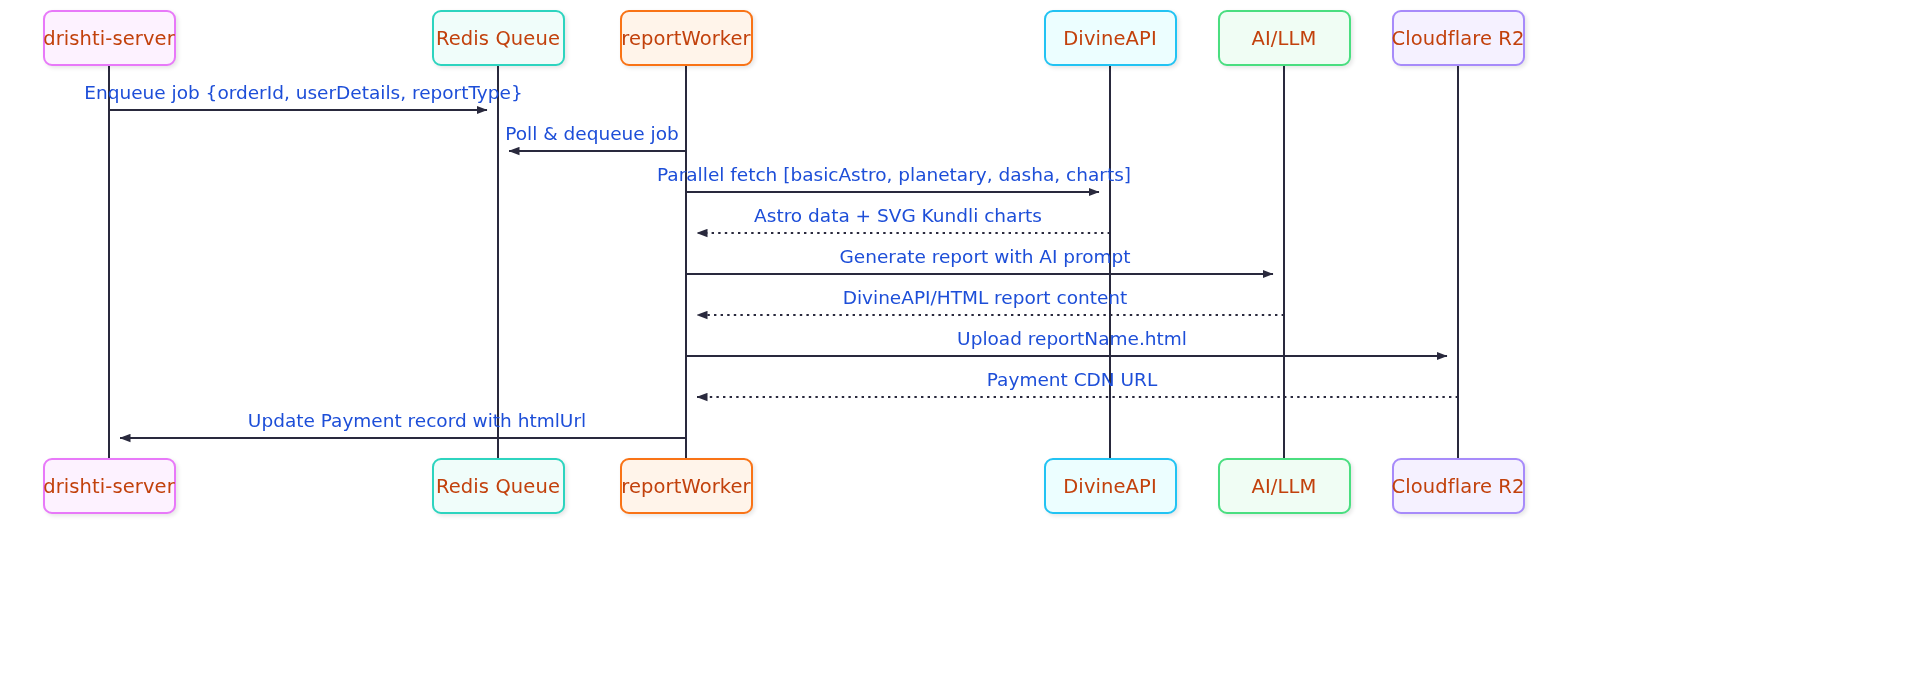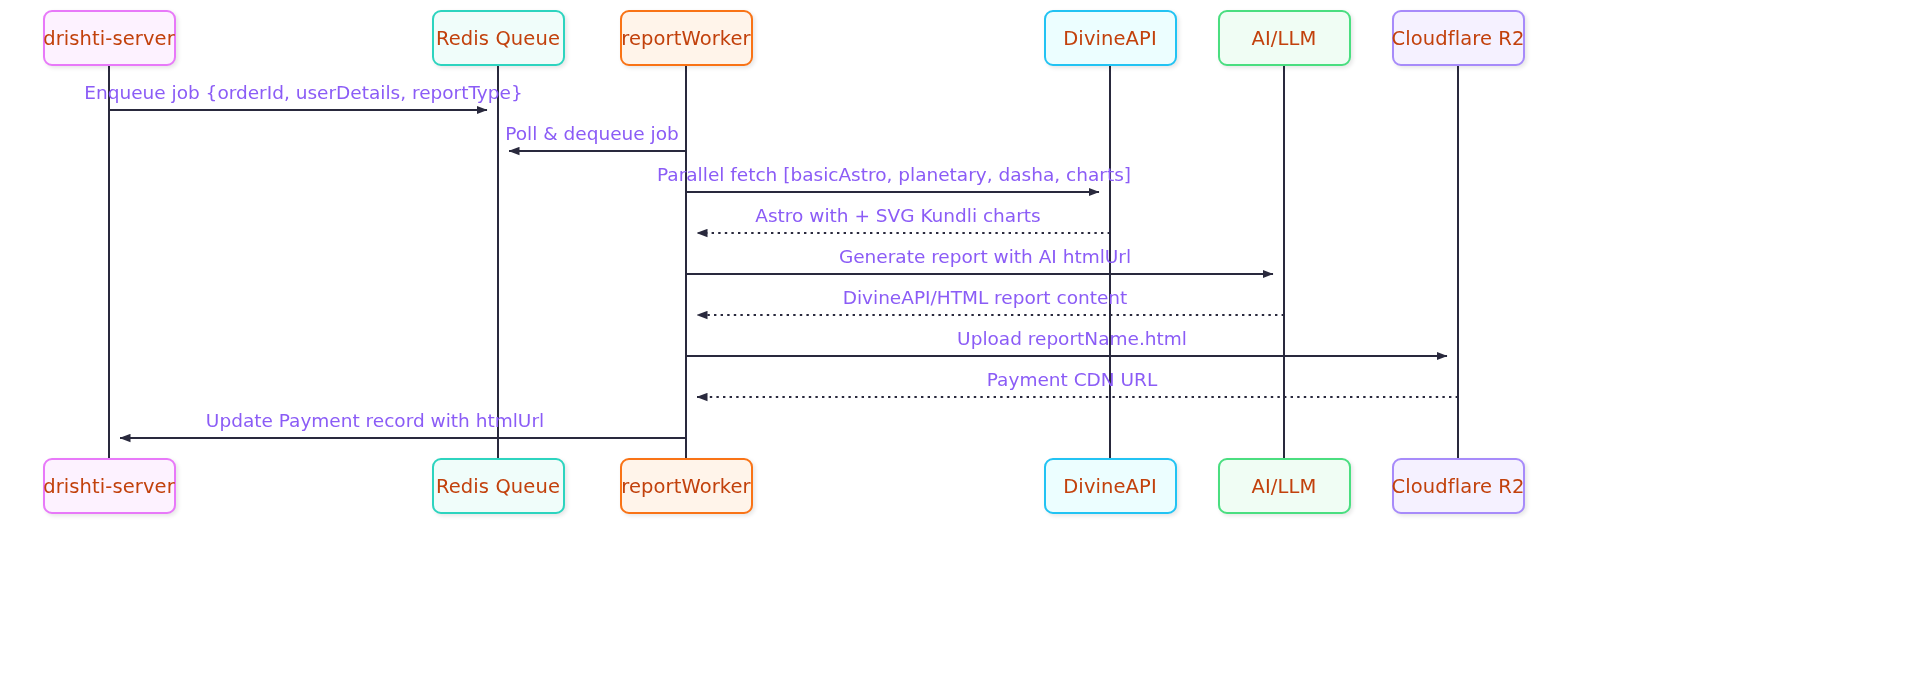--- a/index.html
+++ b/index.html
@@ -40,21 +40,21 @@
   .actor-label {
     font-size: 19.5px;
     color: #c2410c;
     letter-spacing: 0.1px;
     white-space: nowrap;
     font-family: "DejaVu Sans", sans-serif;
   }
   .msg-label {
     position: absolute;
     font-size: 18.5px;
-    color: #8b5cf6;
+    color: #1d4ed8;
     white-space: nowrap;
     transform: translateX(-50%);
     font-family: "DejaVu Sans", sans-serif;
   }
 </style>
 </head>
 <body>
 
 <div id="diagram">
   <svg id="seq-svg" xmlns="http://www.w3.org/2000/svg">
@@ -124,20 +124,20 @@
         <span class="actor-label">AI/LLM</span>
       </div>
       <div class="actor-box" style="left: 1391.5px; top: 458px; width: 133px; height: 56px; border-color: rgb(167, 139, 250); background: rgb(245, 241, 255);">
         <span class="actor-label">Cloudflare R2</span>
       </div>
     </div>
   <div id="msg-labels">
       <div class="msg-label" style="left: 303.5px; top: 82px;">Enqueue job {orderId, userDetails, reportType}</div>
       <div class="msg-label" style="left: 592px; top: 123px;">Poll &amp; dequeue job</div>
       <div class="msg-label" style="left: 894px; top: 164px;">Parallel fetch [basicAstro, planetary, dasha, charts]</div>
-      <div class="msg-label" style="left: 898px; top: 205px;">Astro with + SVG Kundli charts</div>
-      <div class="msg-label" style="left: 985px; top: 246px;">Generate report with AI htmlUrl</div>
+      <div class="msg-label" style="left: 898px; top: 205px;">Astro data + SVG Kundli charts</div>
+      <div class="msg-label" style="left: 985px; top: 246px;">Generate report with AI prompt</div>
       <div class="msg-label" style="left: 985px; top: 287px;">DivineAPI/HTML report content</div>
       <div class="msg-label" style="left: 1072px; top: 328px;">Upload reportName.html</div>
       <div class="msg-label" style="left: 1072px; top: 369px;">Payment CDN URL</div>
-      <div class="msg-label" style="left: 375px; top: 410px;">Update Payment record with htmlUrl</div>
+      <div class="msg-label" style="left: 417px; top: 410px;">Update Payment record with htmlUrl</div>
     </div>
 </div>
 
 </body></html>

